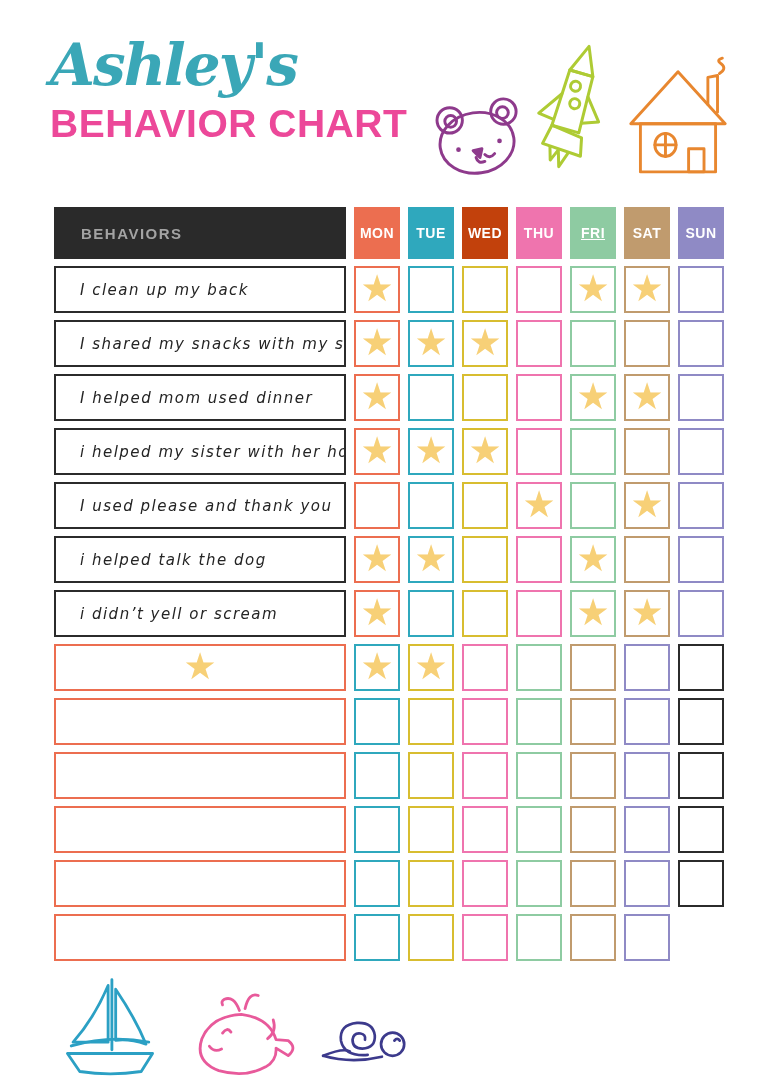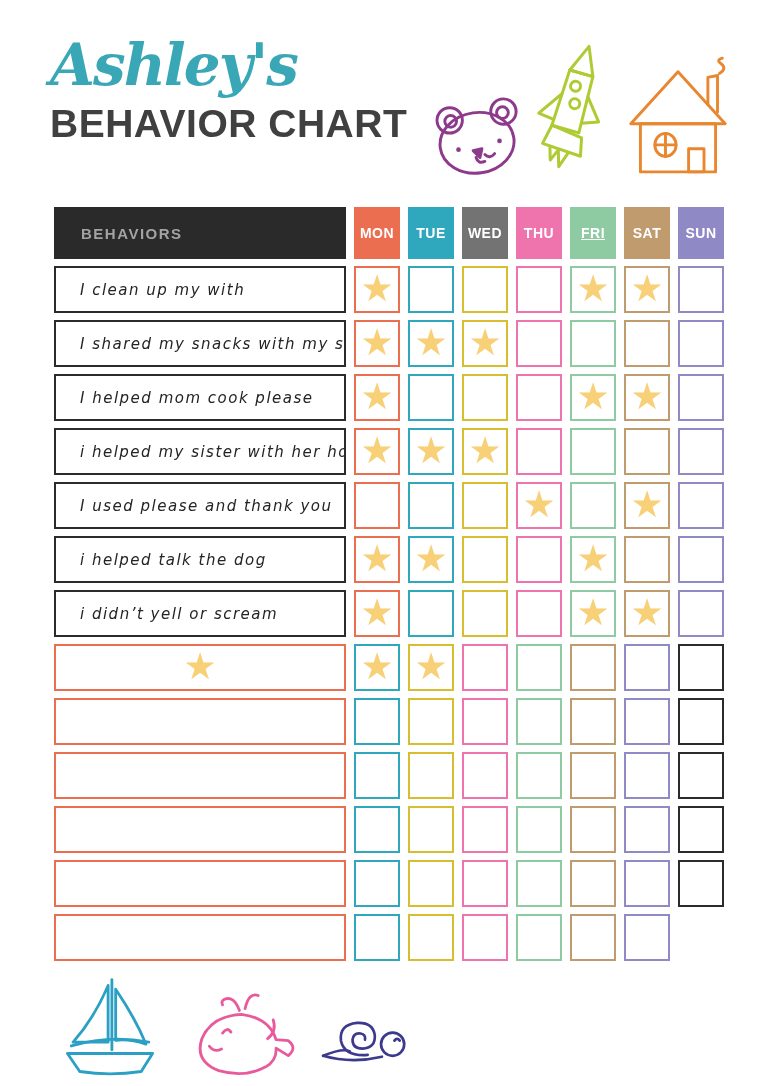--- a/index.html
+++ b/index.html
@@ -119,21 +119,21 @@
   }
   .logo-text .lab { color: #e03c31; }
 </style>
 </head>
 <body>
 
 <div class="page">
 
   <div class="title-block">
     <div class="script-name" style="color: rgb(58, 167, 183);">Ashley's</div>
-    <div class="main-title" style="color: #404040;">BEHAVIOR CHART</div>
+    <div class="main-title" style="color: #ec4899;">BEHAVIOR CHART</div>
   </div>
 
   <div class="top-icons">
 
     <svg style="left:0;top:52px" width="98" height="84" viewBox="0 0 100 86">
       <g stroke="#8e3a8c" stroke-width="3" fill="none" stroke-linecap="round" stroke-linejoin="round">
         <circle cx="20" cy="27" r="13"></circle>
           <circle cx="21" cy="28" r="6"></circle>
         <circle cx="75" cy="18" r="13"></circle>
           <circle cx="74" cy="19" r="6"></circle>
@@ -169,26 +169,26 @@
         <path d="M31 92 L53 92 M42 80 L42 104"></path>
         <rect x="66" y="96" width="16" height="24"></rect>
       </g>
     </svg>
   </div>
 
   <div class="grid" id="grid">
       <div class="behaviors-header" style="background: rgb(42, 42, 42);">BEHAVIORS</div>
       <div class="day-header" style="background: rgb(236, 110, 80);">MON</div>
       <div class="day-header" style="background: rgb(47, 168, 189);">TUE</div>
-      <div class="day-header" style="background: #737373;">WED</div>
+      <div class="day-header" style="background: #c2410c;">WED</div>
       <div class="day-header" style="background: rgb(239, 116, 174);">THU</div>
       <div class="day-header" style="background: rgb(142, 203, 162); text-decoration: underline;">FRI</div>
       <div class="day-header" style="background: rgb(192, 155, 110);">SAT</div>
       <div class="day-header" style="background: rgb(143, 138, 197);">SUN</div>
-      <div class="behavior-label">I clean up my with</div>
+      <div class="behavior-label">I clean up my back</div>
       <div class="day-cell" style="border-color: rgb(236, 110, 80);">
         <span class="star" style="color: rgb(247, 208, 119);">★</span>
       </div>
       <div class="day-cell" style="border-color: rgb(47, 168, 189);"></div>
       <div class="day-cell" style="border-color: rgb(216, 189, 48);"></div>
       <div class="day-cell" style="border-color: rgb(239, 116, 174);"></div>
       <div class="day-cell" style="border-color: rgb(142, 203, 162);">
         <span class="star" style="color: rgb(247, 208, 119);">★</span>
       </div>
       <div class="day-cell" style="border-color: rgb(192, 155, 110);">
@@ -202,21 +202,21 @@
       <div class="day-cell" style="border-color: rgb(47, 168, 189);">
         <span class="star" style="color: rgb(247, 208, 119);">★</span>
       </div>
       <div class="day-cell" style="border-color: rgb(216, 189, 48);">
         <span class="star" style="color: rgb(247, 208, 119);">★</span>
       </div>
       <div class="day-cell" style="border-color: rgb(239, 116, 174);"></div>
       <div class="day-cell" style="border-color: rgb(142, 203, 162);"></div>
       <div class="day-cell" style="border-color: rgb(192, 155, 110);"></div>
       <div class="day-cell" style="border-color: rgb(143, 138, 197);"></div>
-      <div class="behavior-label">I helped mom cook please</div>
+      <div class="behavior-label">I helped mom used dinner</div>
       <div class="day-cell" style="border-color: rgb(236, 110, 80);">
         <span class="star" style="color: rgb(247, 208, 119);">★</span>
       </div>
       <div class="day-cell" style="border-color: rgb(47, 168, 189);"></div>
       <div class="day-cell" style="border-color: rgb(216, 189, 48);"></div>
       <div class="day-cell" style="border-color: rgb(239, 116, 174);"></div>
       <div class="day-cell" style="border-color: rgb(142, 203, 162);">
         <span class="star" style="color: rgb(247, 208, 119);">★</span>
       </div>
       <div class="day-cell" style="border-color: rgb(192, 155, 110);">

